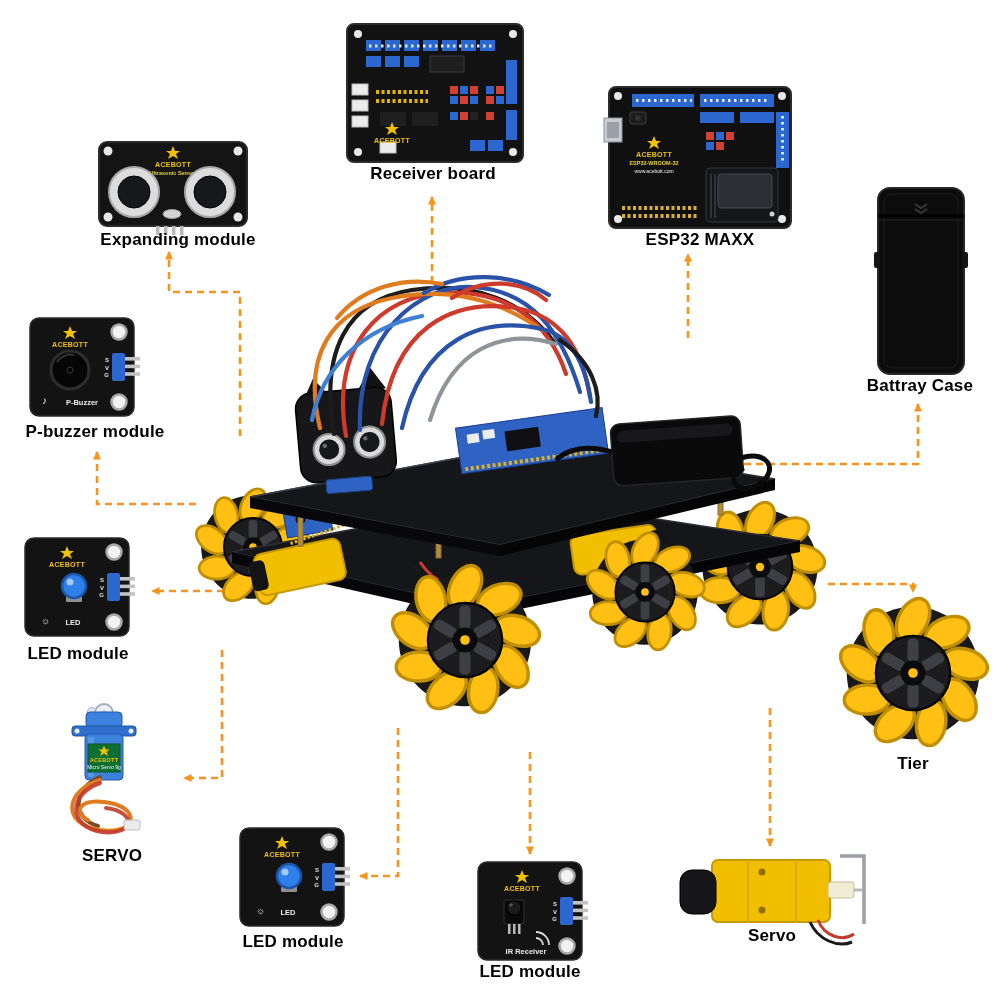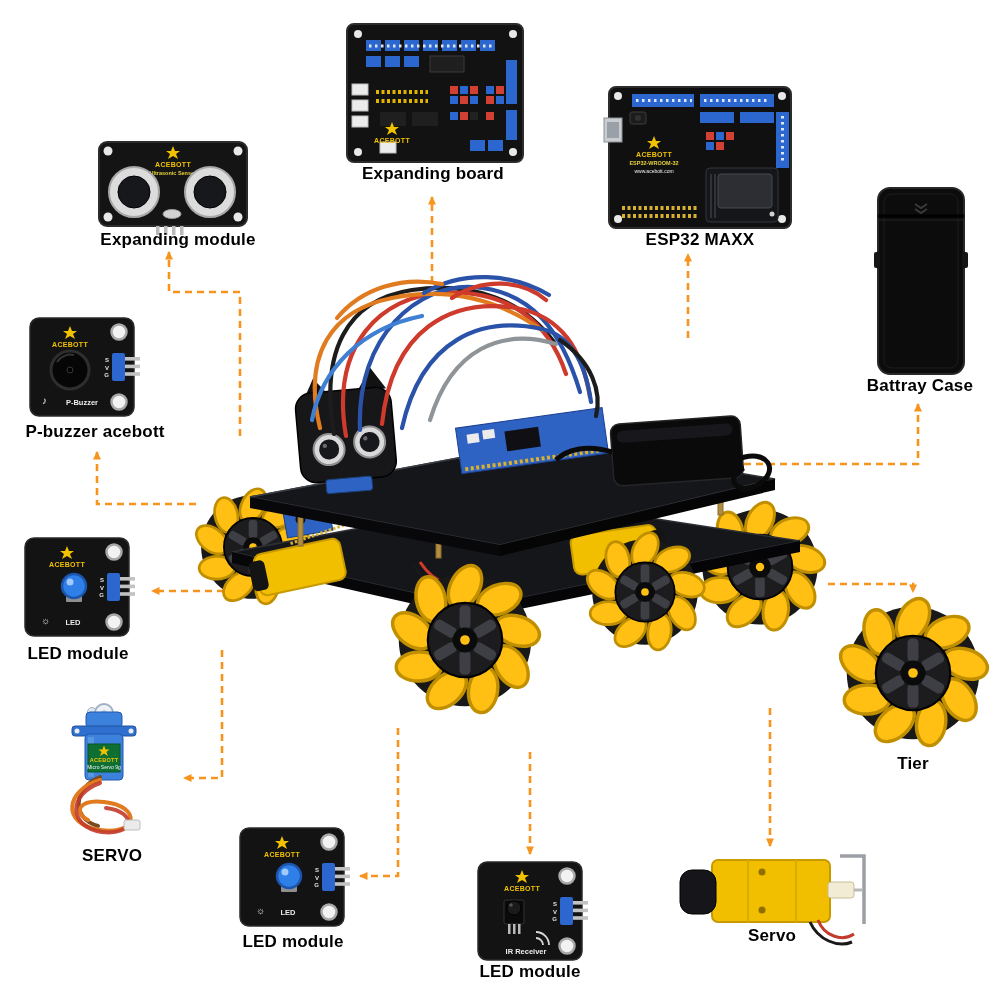--- a/index.html
+++ b/index.html
@@ -366,25 +366,25 @@
       <path d="M452,298 C482,278 522,279 546,300" stroke="#CE3A2B"></path>
       <path d="M424,293 C462,270 512,273 549,295" stroke="#2A52A8"></path>
       <path d="M560,340 C592,362 602,392 596,416" stroke="#1c1c1c"></path>
       <path d="M337,318 C362,288 402,276 442,284" stroke="#E07B1F"></path>
     </g>
 
     <use href="#wheel" transform="translate(465,640) scale(1.38)"></use>
   </g>
 </svg>
 
-<div class="label" style="left:433px;top:164px">Expanding board</div>
+<div class="label" style="left:433px;top:164px">Receiver board</div>
 <div class="label" style="left:700px;top:230px">ESP32 MAXX</div>
 <div class="label" style="left:178px;top:230px">Expanding module</div>
 <div class="label" style="left:920px;top:376px">Battray Case</div>
-<div class="label" style="left:95px;top:422px">P-buzzer acebott</div>
+<div class="label" style="left:95px;top:422px">P-buzzer module</div>
 <div class="label" style="left:78px;top:644px">LED module</div>
 <div class="label" style="left:112px;top:846px">SERVO</div>
 <div class="label" style="left:293px;top:932px">LED module</div>
 <div class="label" style="left:530px;top:962px">LED module</div>
 <div class="label" style="left:772px;top:926px">Servo</div>
 <div class="label" style="left:913px;top:754px">Tier</div>
 
 </div>
 
 </body></html>

